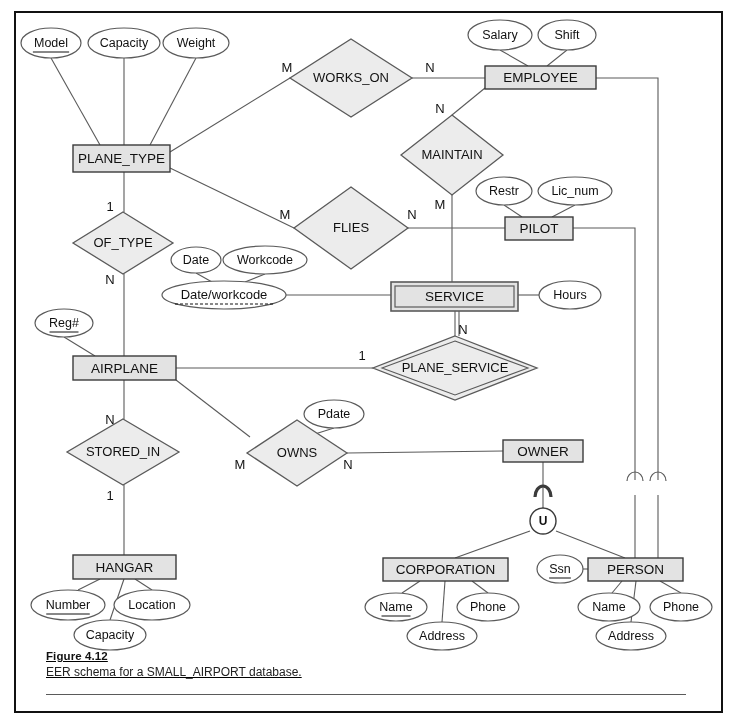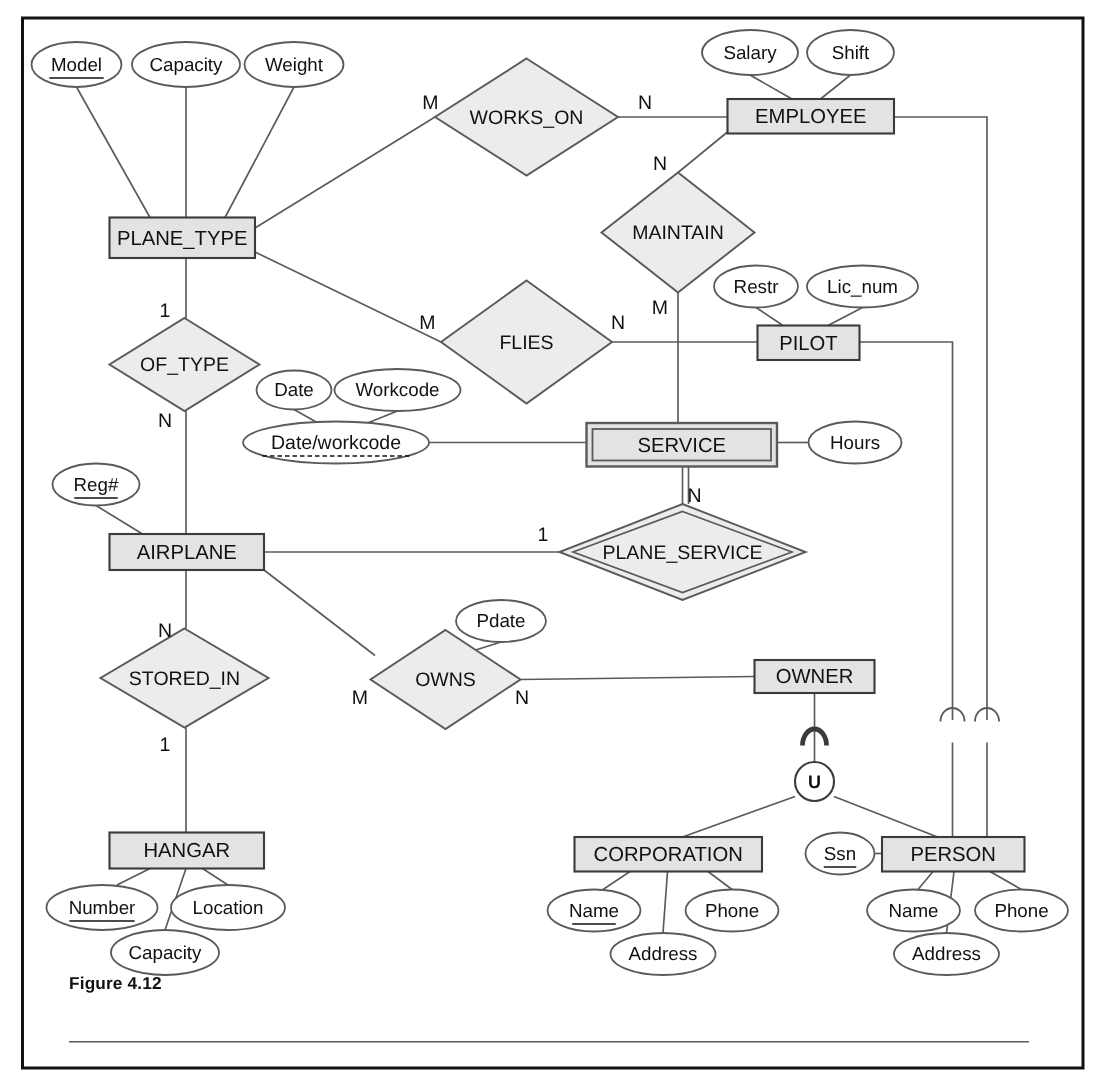--- a/index.html
+++ b/index.html
@@ -1,20 +1,20 @@
 <!DOCTYPE html>
 <html><head>
 <meta charset="utf-8">
 <style>
   html,body{margin:0;padding:0;background:#ffffff;}
   body{font-family:"Liberation Sans", sans-serif;}
   #page{position:relative;width:737px;height:726px;background:#ffffff;overflow:hidden;}
   #frame{position:absolute;left:14px;top:11px;width:709px;height:702px;border:2px solid #111111;background:#ffffff;box-sizing:border-box;}
   #canvas{position:absolute;left:0;top:0;width:737px;height:726px;}
-  .caption-wrap{position:absolute;left:46px;top:650px;width:640px;}
+  .caption-wrap{position:absolute;left:46px;top:650px;width:640px;text-decoration:underline;}
   .caption-rule{position:absolute;left:46px;top:694px;width:640px;height:1px;background:#5a5a5a;}
   .fig-title{font:bold 11.5px "Liberation Sans", sans-serif;color:#111;letter-spacing:0.1px;margin:0 0 3px 0;}
   .fig-desc{font:12px "Liberation Sans", sans-serif;color:#222;margin:0;}
   text{font-family:"Liberation Sans", sans-serif;}
 </style>
 </head>
 <body>
 
 <div id="page">
 
@@ -266,15 +266,16 @@
         <text x="362" y="357" text-anchor="middle" dominant-baseline="middle" font-size="13" font-weight="normal" fill="#111111">1</text>
         <text x="110" y="421" text-anchor="middle" dominant-baseline="middle" font-size="13" font-weight="normal" fill="#111111">N</text>
         <text x="110" y="497" text-anchor="middle" dominant-baseline="middle" font-size="13" font-weight="normal" fill="#111111">1</text>
         <text x="240" y="466" text-anchor="middle" dominant-baseline="middle" font-size="13" font-weight="normal" fill="#111111">M</text>
         <text x="348" y="466" text-anchor="middle" dominant-baseline="middle" font-size="13" font-weight="normal" fill="#111111">N</text>
       </g>
   </svg>
 
   <div class="caption-wrap">
     <p class="fig-title">Figure 4.12</p>
+    <p class="fig-desc">EER schema for a SMALL_AIRPORT database.</p>
   </div>
   <div class="caption-rule"></div>
 </div>
 
 </body></html>

